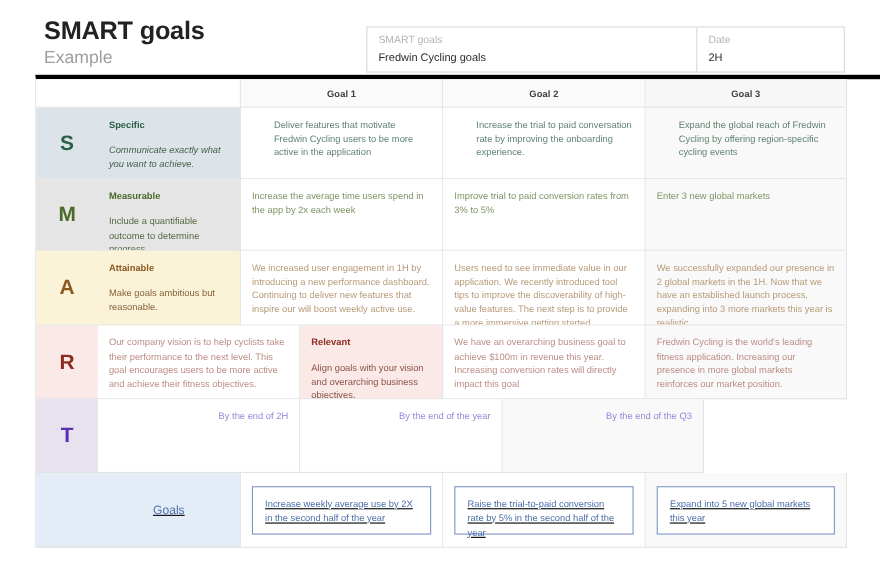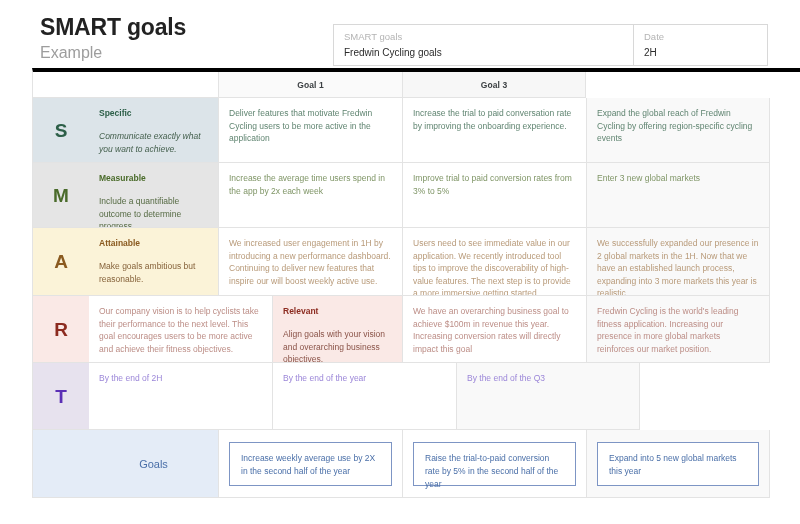--- a/index.html
+++ b/index.html
@@ -131,47 +131,47 @@
   }
   .c-goal { background: #ffffff; }
   .c-goal.last { background: #f9f9f9; }
 
   
   .r-s .cell { height: 65px; }
   .r-m .cell { height: 65px; }
   .r-a .cell { height: 68px; }
   .r-r .cell { height: 67px; }
   .r-t .cell { height: 67px; }
-  .r-goals .cell { height: 68px; }
+  .r-goals .cell { height: 68px; text-decoration: underline; }
 
   
   .r-s .c-letter, .r-s .c-desc { background: #dce4e9; }
   .r-s .letter, .r-s .desc-title { color: #2d5f48; }
   .r-s .desc-body { color: #46614f; font-style: italic; }
-  .r-s .goal-text { color: #5f8470; }
+  .r-s .goal-text { color: #5f8470; margin-left: 20px; }
 
   .r-m .c-letter, .r-m .c-desc { background: #e5e5e5; }
   .r-m .letter, .r-m .desc-title { color: #4a6b2a; }
   .r-m .desc-body { color: #566b44; }
   .r-m .goal-text { color: #7f9566; }
 
   .r-a .c-letter, .r-a .c-desc { background: #fbf3d8; }
   .r-a .letter, .r-a .desc-title { color: #8a5a20; }
   .r-a .desc-body { color: #86633b; }
   .r-a .goal-text { color: #b89a79; }
 
   .r-r .c-letter, .r-r .c-desc { background: #fae9e6; }
   .r-r .letter, .r-r .desc-title { color: #8c2b20; }
   .r-r .desc-body { color: #8a5348; }
   .r-r .goal-text { color: #bc8d86; }
 
   .r-t .c-letter, .r-t .c-desc { background: #e7e2ee; }
   .r-t .letter, .r-t .desc-title { color: #5b2fb5; }
   .r-t .desc-body { color: #6a4eae; }
-  .r-t .goal-text { color: #9b86d8; }
+  .r-t .goal-text { color: #9b86d8; text-align: right; }
 
   
   .r-goals .c-letter, .r-goals .c-desc { background: #e4ecf7; }
   .r-goals .c-letter { border-right: none; }
   .r-goals .goals-label {
     font-size: 11px;
     color: #4a6fa8;
     width: 100%;
     text-align: center;
   }
@@ -216,20 +216,23 @@
   </div>
 
   <div class="table">
 
     <div class="row hrow">
       <div class="cell c-letter"></div>
       <div class="cell c-desc"></div>
       <div class="cell c-goal">
         <span class="col-head">Goal 1</span>
       </div>
+      <div class="cell c-goal">
+        <span class="col-head">Goal 2</span>
+      </div>
       <div class="cell c-goal last">
         <span class="col-head">Goal 3</span>
       </div>
     </div>
 
     <div class="row r-s">
       <div class="cell c-letter">
         <span class="letter">S</span>
       </div>
       <div class="cell c-desc">

